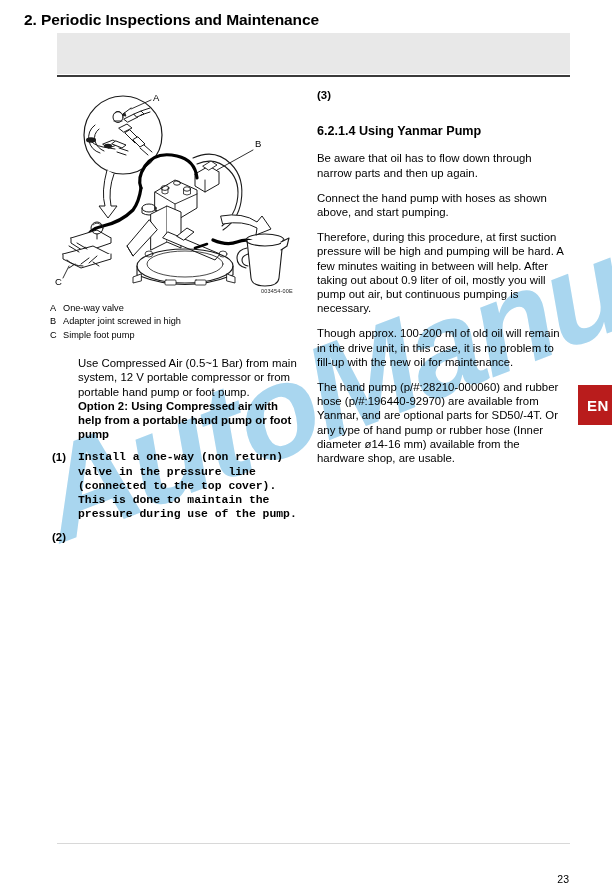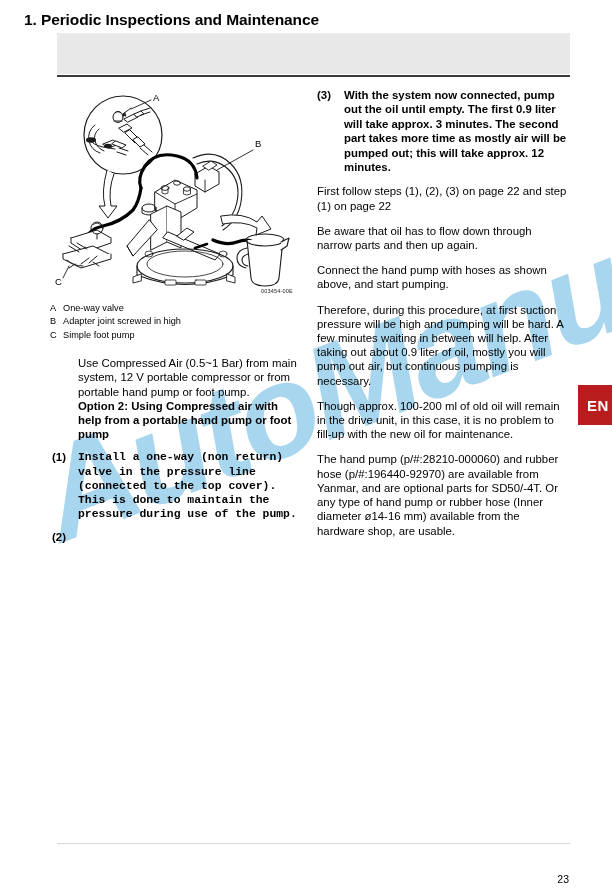--- a/index.html
+++ b/index.html
@@ -226,21 +226,21 @@
 </head>
 <body>
 
 <div id="watermark-layer">
   <div id="watermark-text">AutoManual</div>
 </div>
 
 <div id="page">
 
   <div id="chapter-header"></div>
-  <div id="chapter-title">1. Periodic Inspections and Maintenance</div>
+  <div id="chapter-title">2. Periodic Inspections and Maintenance</div>
   <div id="header-rule"></div>
 
   <div class="column" id="left-column">
 
     <div id="figure-block">
       <svg id="figure-svg" viewBox="0 0 256 208">
         <g fill="none" stroke="#1a1a1a" stroke-width="1.1" stroke-linecap="round" stroke-linejoin="round">
 
           <circle cx="78" cy="47" r="39" stroke-width="1.2"></circle>
 
@@ -400,26 +400,25 @@
       <div class="numbered">
         <span class="num">(2)</span>
       </div>
     </div>
   </div>
 
   <div class="column" id="right-column">
 
     <div class="rnumbered">
       <span class="num">(3)</span>
-      <span class="txt">With the system now connected, pump out the oil until empty. The first 0.9 liter will take approx. 3 minutes. The second part takes more time as mostly air will be pumped out; this will take approx. 12 minutes.</span>
-    </div>
-
+    </div>
+
+    <div id="section-heading">6.2.1.4 Using Yanmar Pump</div>
 
     <div id="right-body">
-      <div class="para">First follow steps (1), (2), (3) on page 22 and step (1) on page 22</div>
       <div class="para">Be aware that oil has to flow down through narrow parts and then up again.</div>
       <div class="para">Connect the hand pump with hoses as shown above, and start pumping.</div>
       <div class="para">Therefore, during this procedure, at first suction pressure will be high and pumping will be hard. A few minutes waiting in between will help. After taking out about 0.9 liter of oil, mostly you will pump out air, but continuous pumping is necessary.</div>
       <div class="para">Though approx. 100-200 ml of old oil will remain in the drive unit, in this case, it is no problem to fill-up with the new oil for maintenance.</div>
       <div class="para">The hand pump (p/#:28210-000060) and rubber hose (p/#:196440-92970) are available from Yanmar, and are optional parts for SD50/-4T. Or any type of hand pump or rubber hose (Inner diameter ø14-16 mm) available from the hardware shop, are usable.</div>
     </div>
   </div>
 
   <div id="lang-tab">
     <span>EN</span>

